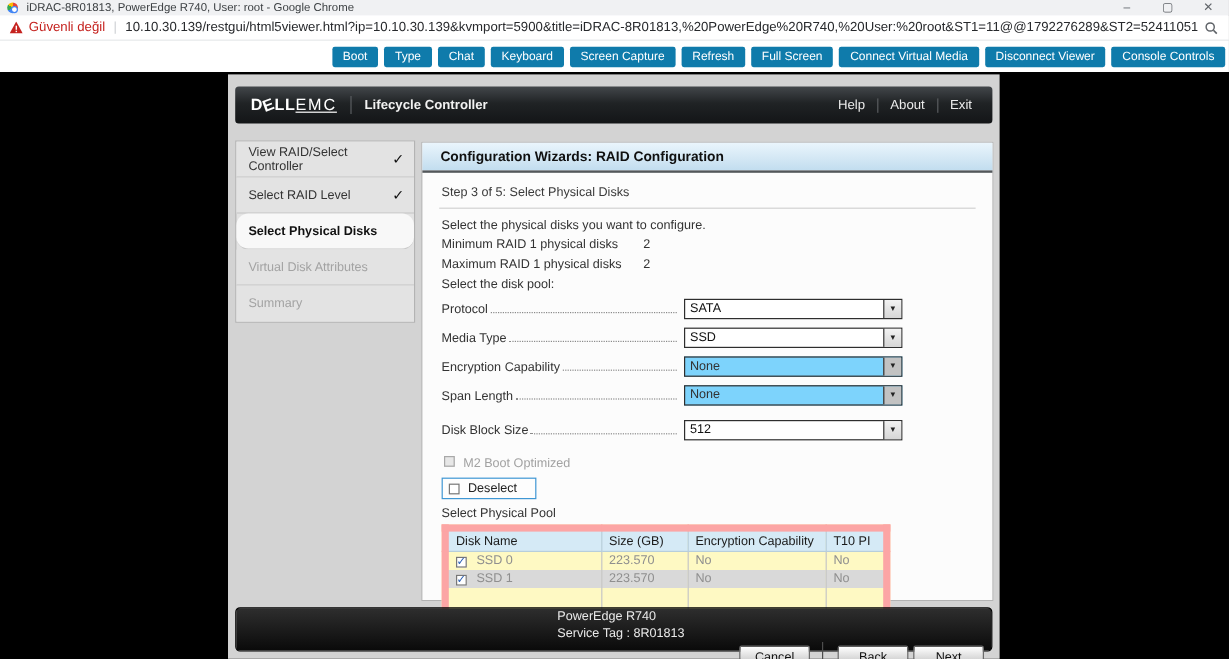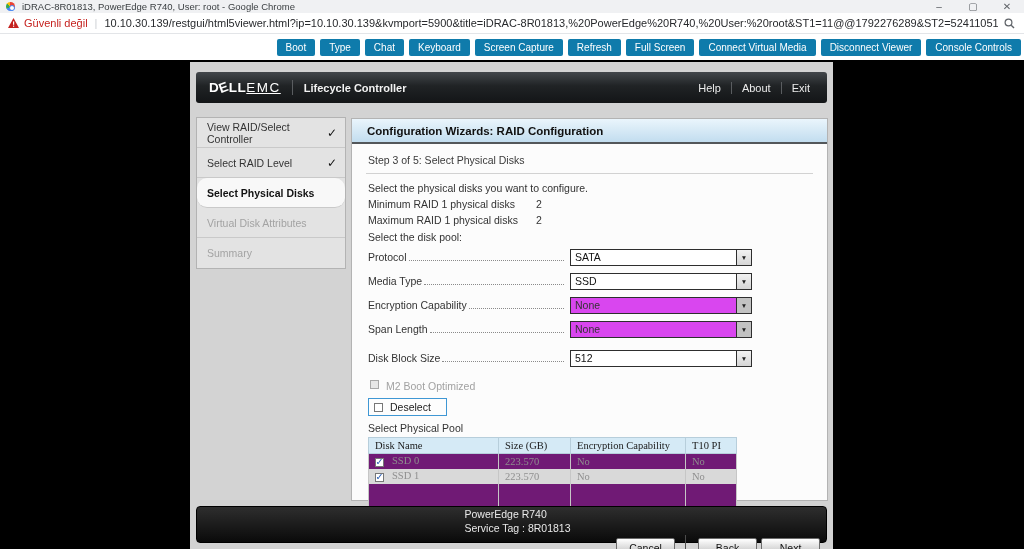--- a/index.html
+++ b/index.html
@@ -74,36 +74,36 @@
 
   .field-row { display:flex; align-items:center; height:17px; margin:0 0 7px 2px; }
   .field-row.gap-top { margin-top:12px; }
   .f-label-wrap { width:198px; display:flex; align-items:baseline; margin-right:4px; }
   .f-label { white-space:nowrap; }
   .f-dots { flex:1; border-bottom:1px dotted #8a8a8a; margin:0 2px 3px 2px; min-width:10px; }
   .combo { width:182px; height:17px; display:flex; border:1px solid #2e2e2e; background:#fff; }
   .combo .val { flex:1; font-size:10.5px; padding:1px 4px; color:#111; overflow:hidden; white-space:nowrap; }
   .combo .arrow { width:15px; background:linear-gradient(#f2f2f2,#d6d6d6); border-left:1px solid #2e2e2e;
                   display:flex; align-items:center; justify-content:center; font-size:6.5px; color:#222; cursor:pointer; }
-  .combo.disabled { background:#d946ef;gap:21px; }
+  .combo.disabled { background:#7dd3fc;gap:21px; }
   .combo.disabled .val { color:#333; }
   .combo.disabled .arrow { background:#c2c2c2; }
 
   .cb { width:9px; height:9px; border:1px solid #777; background:#fff; display:inline-flex;
         align-items:center; justify-content:center; font-size:9.5px; line-height:9px; color:#2b5fb4; flex:none; }
   .m2-row { display:flex; align-items:flex-start; margin:13px 0 0 4px; color:#a2a2a2; }
   .m2-row .cb { border-color:#a8a8a8; background:#e7e7e7; }
   .m2-row span.lbl { margin-left:7px; }
   .deselect-box { display:inline-flex; align-items:center; border:1px solid #3f97d4; background:#fdfdfd;
                   margin:6px 0 0 2px; padding:2px 15px 2px 5px; }
   .deselect-box span.lbl { margin-left:7px; color:#222; }
   .pool2-label { margin:6px 0 3px 2px; }
 
   table.disks { border-collapse:collapse; margin-left:2px; width:368px; table-layout:fixed;
-                font-size:10.5px; background:#701a75; border:1px solid #fca5a5;font-family:Liberation Serif, serif; }
+                font-size:10.5px; background:#fef9c3; border:6px solid #fca5a5; }
   table.disks th { background:#d5eaf6; font-weight:normal; text-align:left; padding:2px 6px;
                    border:1px solid #b7cedb; height:16px; color:#1a1a1a; }
   table.disks td { padding:1px 6px; border-left:1px solid #c6c6c6; border-right:1px solid #c6c6c6;
                    height:15px; color:#8f8f8f; }
   tr.disk-row.alt td { background:#d9d9d9; }
   td.namecell { color:#222; }
   td.namecell .cb { margin-right:8px; vertical-align:-1px; }
   tr.empty-row td { height:30px; }
 
   

